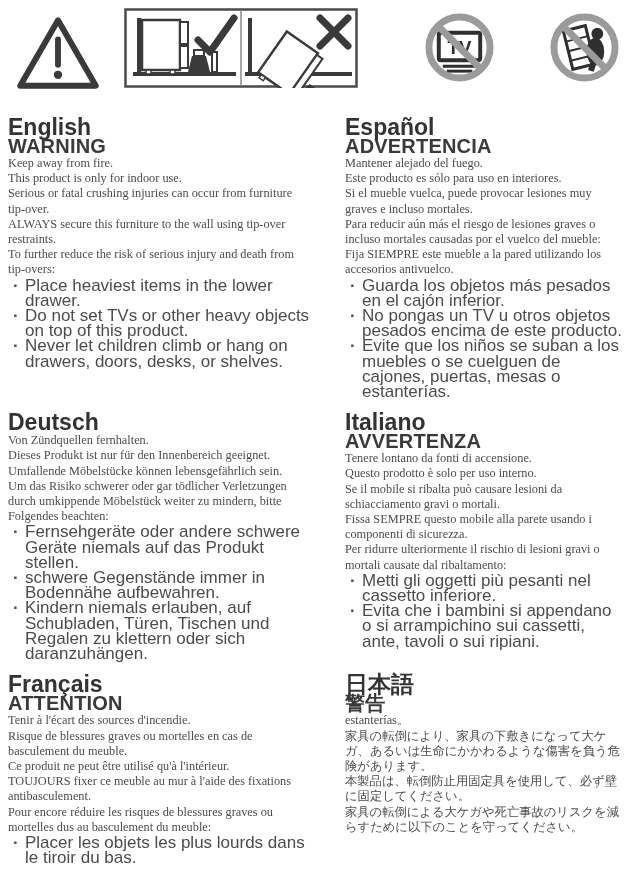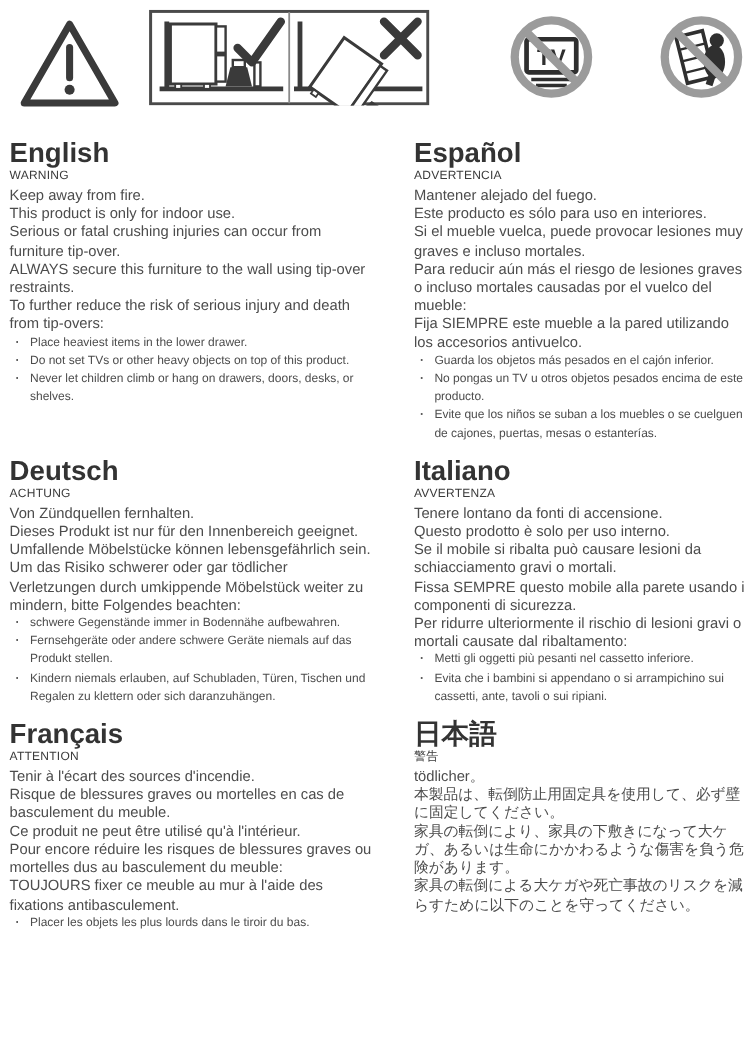--- a/index.html
+++ b/index.html
@@ -35,42 +35,43 @@
   }
   section.lang-section { margin-bottom: 12px; }
   .lang-title {
     font-size: 23px;
     line-height: 22px;
     font-weight: 700;
     color: #333333;
     margin: 0;
   }
   .warn-title {
-    font-size: 10px;
+    font-size: 20px;
     line-height: 17px;
-    font-weight: 400;
+    font-weight: 700;
     color: #3a3a3a;
     margin: 0 0 1px 0;
     letter-spacing: 0.2px;
   }
   p.line {
     margin: 0;
     font-size: 12.3px;
     line-height: 15.2px;
     color: #4c4c4c;
+    font-family: Liberation Serif, serif;
   }
   ul.bullets {
     margin: 0;
     padding: 0;
     list-style: none;
   }
   li.bullet-item {
     position: relative;
     padding-left: 17px;
-    font-size: 10px;
+    font-size: 17px;
     line-height: 15.2px;
     color: #4c4c4c;
   }
   li.bullet-item::before {
     content: "\00B7";
     position: absolute;
     left: 5px;
     top: 0;
     font-weight: 700;
     color: #4c4c4c;
@@ -176,28 +177,27 @@
     <p class="line">Fija SIEMPRE este mueble a la pared utilizando los accesorios antivuelco.</p>
     <ul class="bullets">
       <li class="bullet-item">Guarda los objetos más pesados en el cajón inferior.</li>
       <li class="bullet-item">No pongas un TV u otros objetos pesados encima de este producto.</li>
       <li class="bullet-item">Evite que los niños se suban a los muebles o se cuelguen de cajones, puertas, mesas o estanterías.</li>
     </ul>
   </section>
 
   <section class="lang-section">
     <h2 class="lang-title">Deutsch</h2>
-    <h3 class="warn-title">ACHTUNG</h3>
     <p class="line">Von Zündquellen fernhalten.</p>
     <p class="line">Dieses Produkt ist nur für den Innenbereich geeignet.</p>
     <p class="line">Umfallende Möbelstücke können lebensgefährlich sein.</p>
     <p class="line">Um das Risiko schwerer oder gar tödlicher Verletzungen durch umkippende Möbelstück weiter zu mindern, bitte Folgendes beachten:</p>
     <ul class="bullets">
+      <li class="bullet-item">Fernsehgeräte oder andere schwere Geräte niemals auf das Produkt stellen.</li>
       <li class="bullet-item">schwere Gegenstände immer in Bodennähe aufbewahren.</li>
-      <li class="bullet-item">Fernsehgeräte oder andere schwere Geräte niemals auf das Produkt stellen.</li>
       <li class="bullet-item">Kindern niemals erlauben, auf Schubladen, Türen, Tischen und Regalen zu klettern oder sich daranzuhängen.</li>
     </ul>
   </section>
 
   <section class="lang-section">
     <h2 class="lang-title">Italiano</h2>
     <h3 class="warn-title">AVVERTENZA</h3>
     <p class="line">Tenere lontano da fonti di accensione.</p>
     <p class="line">Questo prodotto è solo per uso interno.</p>
     <p class="line">Se il mobile si ribalta può causare lesioni da schiacciamento gravi o mortali.</p>
@@ -208,31 +208,31 @@
       <li class="bullet-item">Evita che i bambini si appendano o si arrampichino sui cassetti, ante, tavoli o sui ripiani.</li>
     </ul>
   </section>
 
   <section class="lang-section">
     <h2 class="lang-title">Français</h2>
     <h3 class="warn-title">ATTENTION</h3>
     <p class="line">Tenir à l'écart des sources d'incendie.</p>
     <p class="line">Risque de blessures graves ou mortelles en cas de basculement du meuble.</p>
     <p class="line">Ce produit ne peut être utilisé qu'à l'intérieur.</p>
+    <p class="line">TOUJOURS fixer ce meuble au mur à l'aide des fixations antibasculement.</p>
     <p class="line">Pour encore réduire les risques de blessures graves ou mortelles dus au basculement du meuble:</p>
-    <p class="line">TOUJOURS fixer ce meuble au mur à l'aide des fixations antibasculement.</p>
     <ul class="bullets">
       <li class="bullet-item">Placer les objets les plus lourds dans le tiroir du bas.</li>
 
     </ul>
   </section>
 
   <section class="lang-section">
     <h2 class="lang-title">日本語</h2>
     <h3 class="warn-title">警告</h3>
-    <p class="line">tödlicher。</p>
+    <p class="line">estanterías。</p>
+    <p class="line">家具の転倒により、家具の下敷きになって大ケガ、あるいは生命にかかわるような傷害を負う危険があります。</p>
     <p class="line">本製品は、転倒防止用固定具を使用して、必ず壁に固定してください。</p>
-    <p class="line">家具の転倒により、家具の下敷きになって大ケガ、あるいは生命にかかわるような傷害を負う危険があります。</p>
     <p class="line">家具の転倒による大ケガや死亡事故のリスクを減らすために以下のことを守ってください。</p>
 
   </section>
 
 </main>
 
 </body></html>

